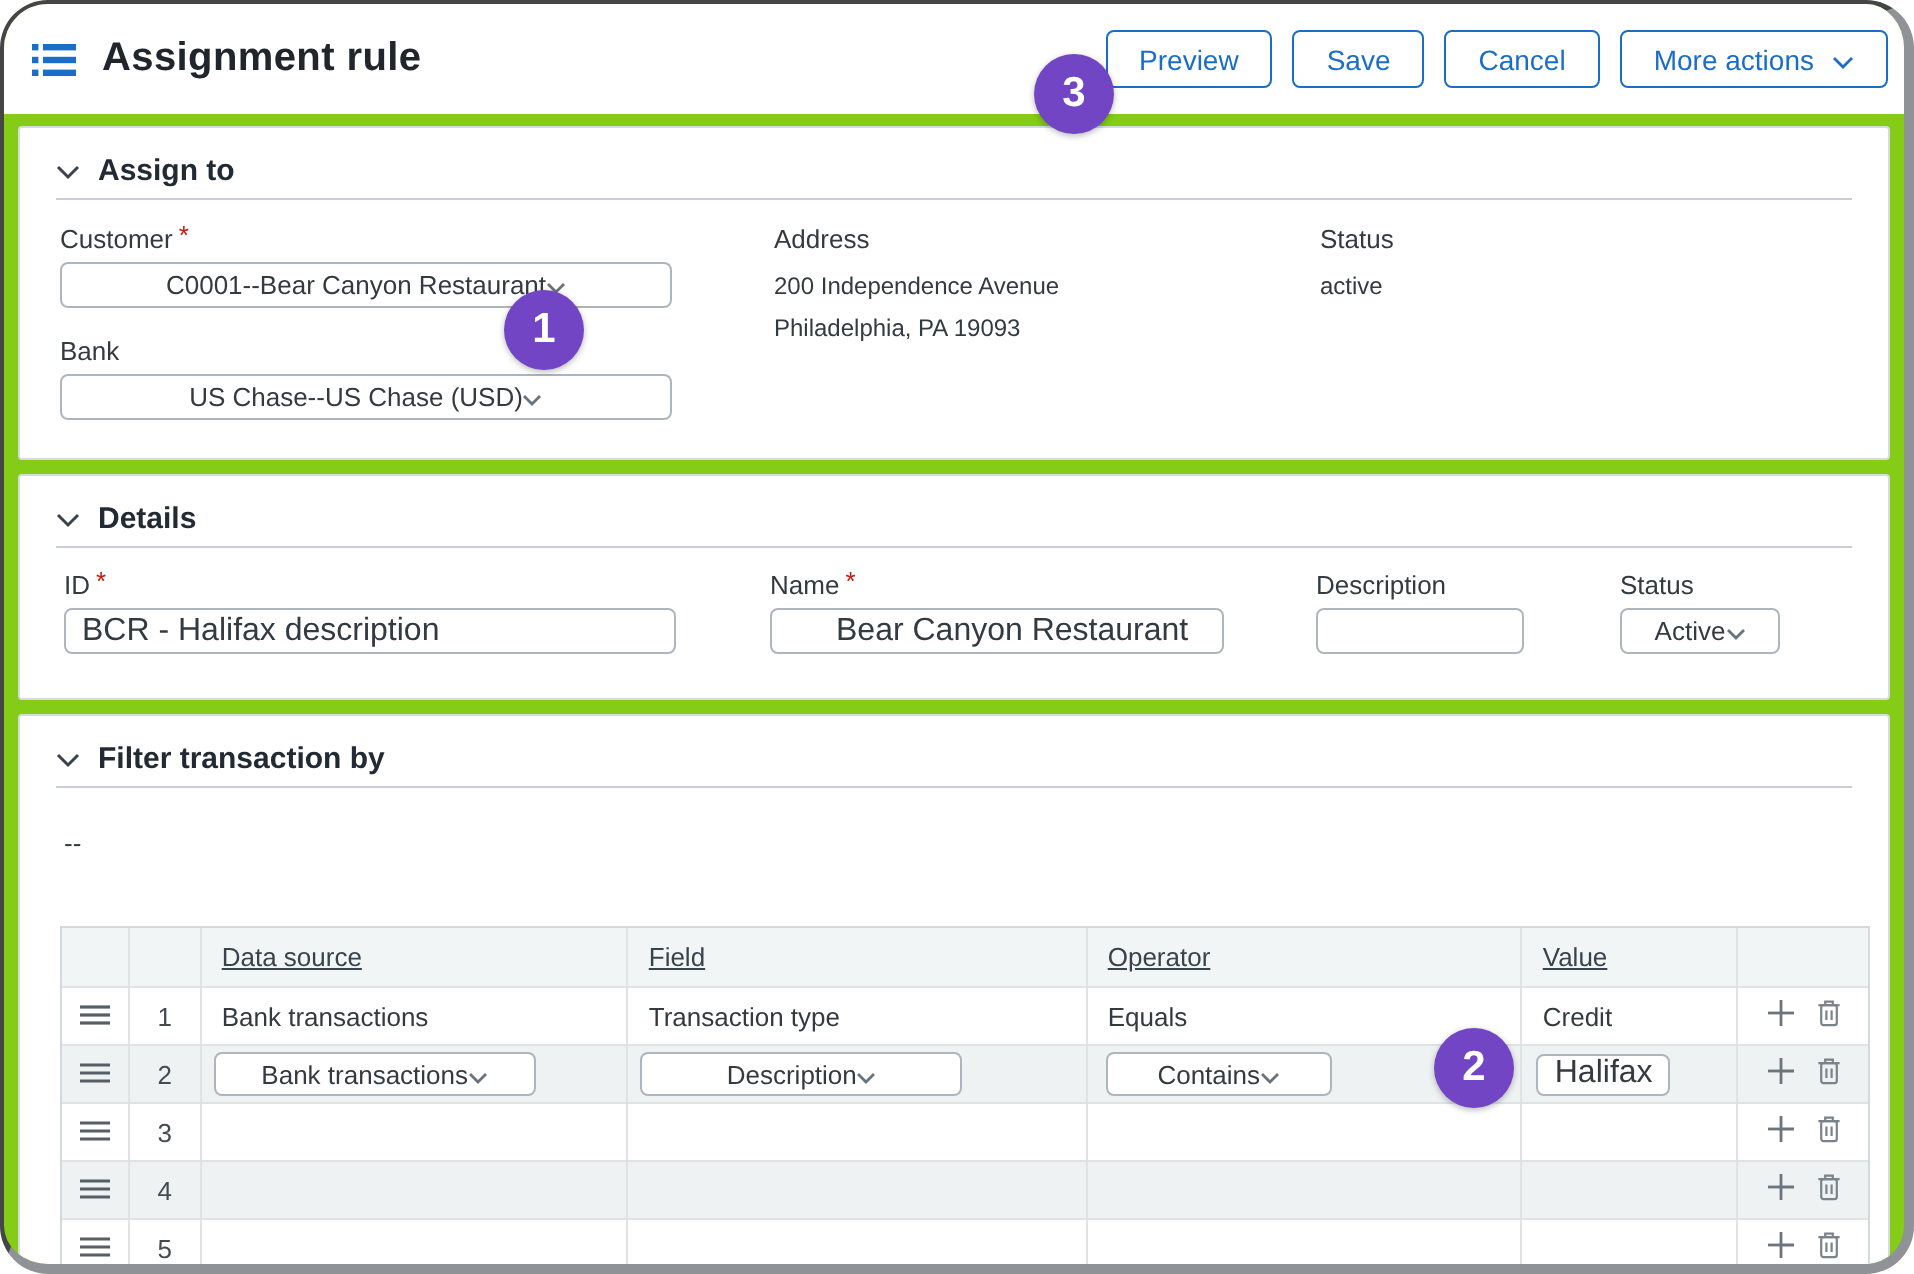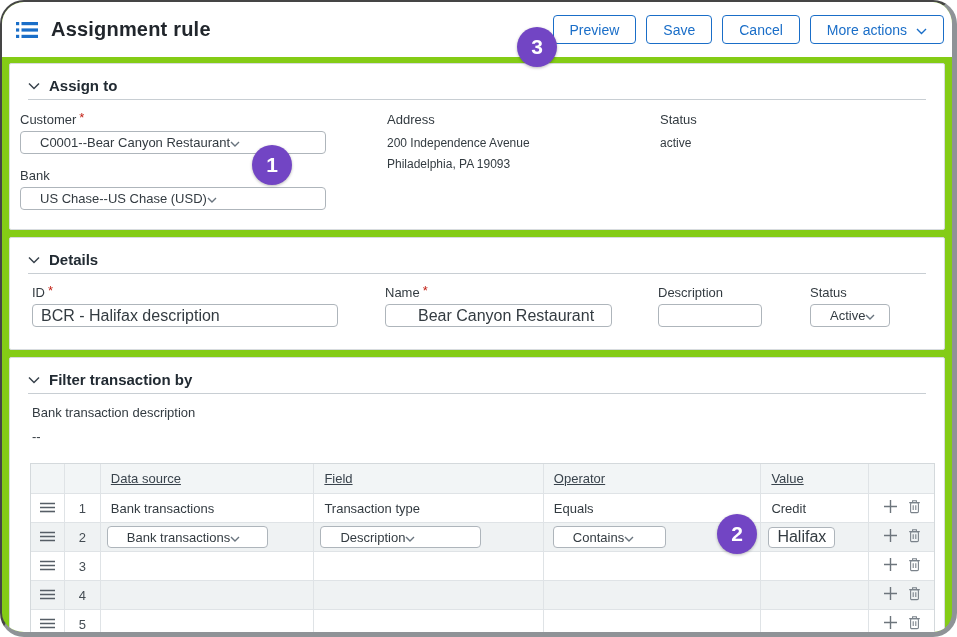--- a/index.html
+++ b/index.html
@@ -55,21 +55,21 @@
   .sec-title-row { display: flex; align-items: center; gap: 9px; }
   .sec-chev { display: inline-flex; cursor: pointer; }
   .sec-title { font-size: 15px; font-weight: bold; color: #222b33; }
   .sec-rule { height: 1px; background: #c8ced3; margin-top: 5px; }
   
   .lbl { font-size: 13px; color: #333b41; white-space: nowrap; }
   .star::after { content: "*"; color: #c22015; font-size: 13px; margin-left: 3px; position: relative; top: -2px; }
   .select {
     height: 23px; background: #fff;
     border: 1px solid #aeb5bb; border-radius: 4px;
-    display: flex; align-items: center; justify-content: flex-start;
+    display: flex; align-items: center; justify-content: center;
     padding: 0 19px; font-size: 13px; color: #333b41;
     cursor: pointer; white-space: nowrap; overflow: hidden;
   }
   .tinput {
     height: 23px; background: #fff;
     border: 1px solid #aeb5bb; border-radius: 4px;
     padding: 0 8px; font-size: 16px; color: #333b41;
     font-family: inherit;
   }
   .col, .fld { position: absolute; }
@@ -157,21 +157,21 @@
         <div class="sec-title-row">
           <span class="sec-chev">
             <svg width="12" height="8" viewBox="0 0 12 8">
                 <polyline points="1,1.5 6,6.5 11,1.5" fill="none" stroke="#39434d" stroke-width="1.5"></polyline>
               </svg>
           </span>
           <span class="sec-title">Assign to</span>
         </div>
         <div class="sec-rule"></div>
       </div>
-      <div class="col" style="left:10px">
+      <div class="col" style="left:20px">
         <div class="lbl"><span>Customer</span><span class="star"></span></div>
         <div class="select mt4" style="width:306px">
           <span>C0001--Bear Canyon Restaurant</span>
           <span><svg width="10" height="6" viewBox="0 0 10 6">
                 <polyline points="1,1 5,5 9,1" fill="none" stroke="#68737d" stroke-width="1.4"></polyline>
               </svg></span>
         </div>
         <div class="lbl mt14">Bank</div>
         <div class="select mt4" style="width:306px">
           <span>US Chase--US Chase (USD)</span>
@@ -232,21 +232,20 @@
           <span class="sec-chev">
             <svg width="12" height="8" viewBox="0 0 12 8">
                 <polyline points="1,1.5 6,6.5 11,1.5" fill="none" stroke="#39434d" stroke-width="1.5"></polyline>
               </svg>
           </span>
           <span class="sec-title">Filter transaction by</span>
         </div>
         <div class="sec-rule"></div>
       </div>
       <div class="filter-summary">
-        <div class="lbl">Bank transaction description</div>
         <div class="val">--</div>
       </div>
       <div class="ftable">
         <div class="trow head">
             <div class="cell c-drag"></div>
             <div class="cell c-num"></div>
             <div class="cell c-ds">Data source</div>
             <div class="cell c-f">Field</div>
             <div class="cell c-op">Operator</div>
             <div class="cell c-val">Value</div>

